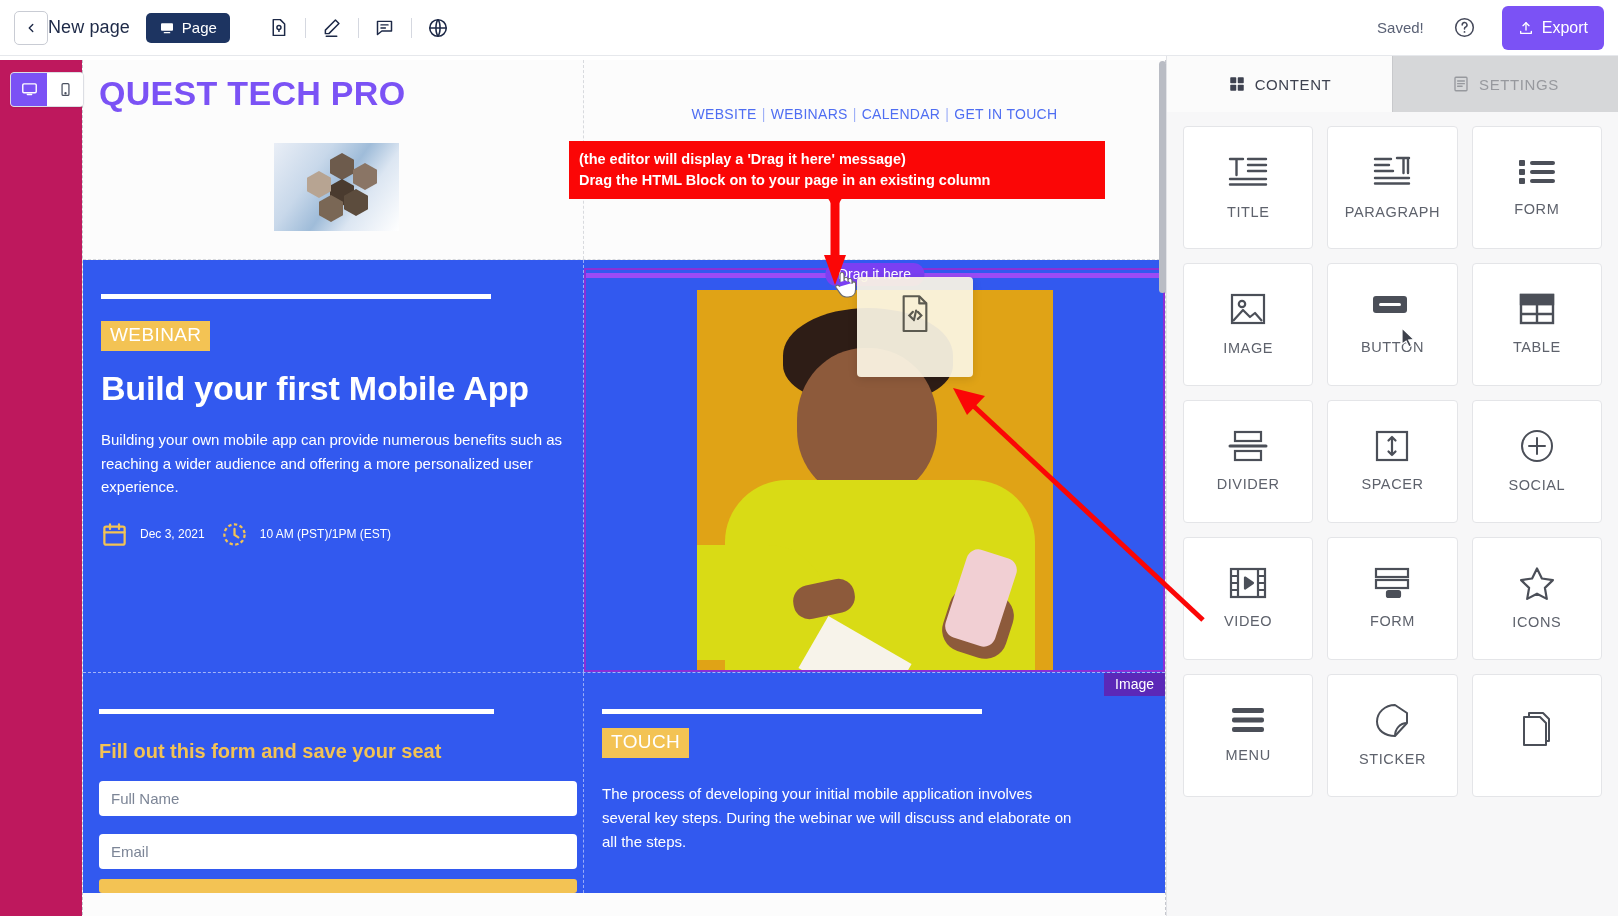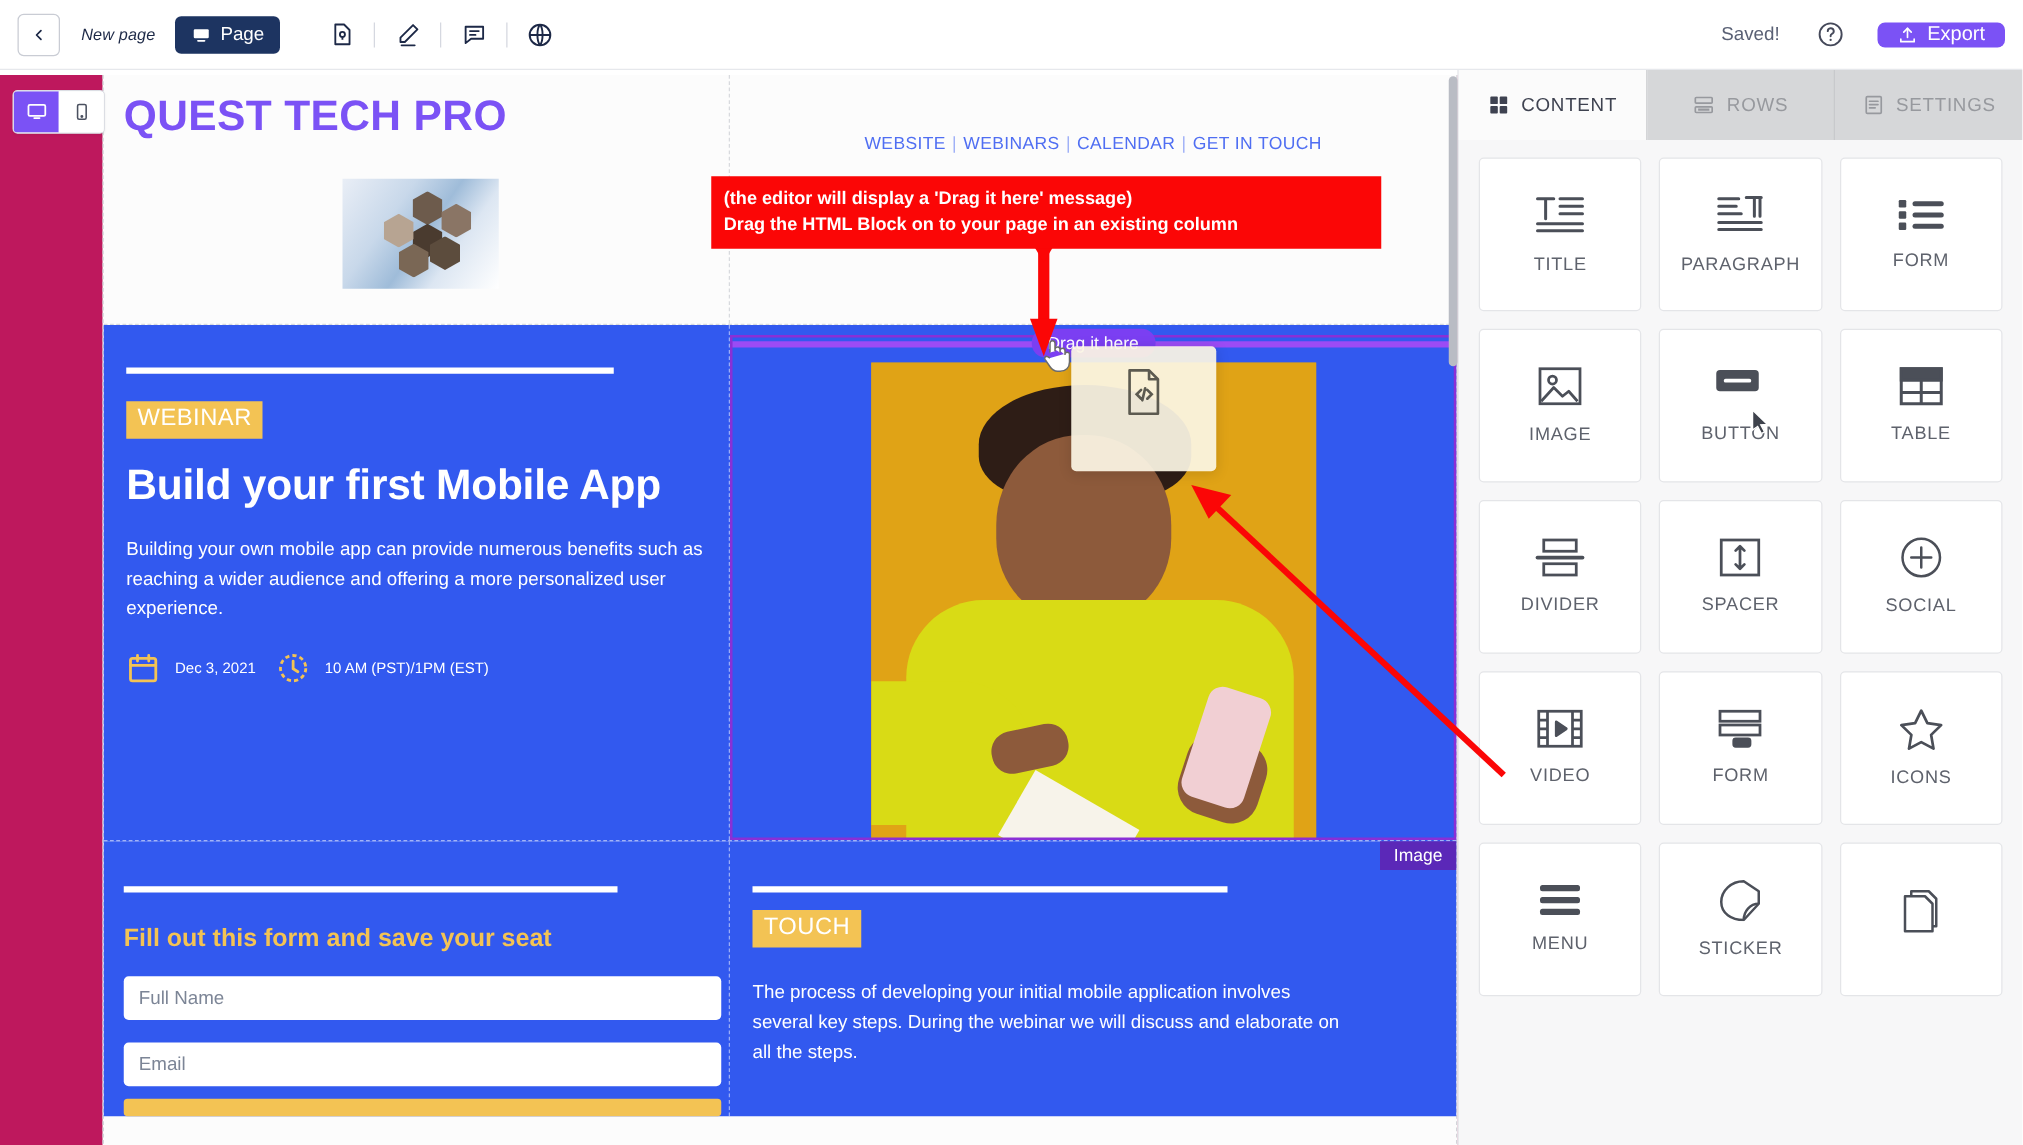--- a/index.html
+++ b/index.html
@@ -17,41 +17,41 @@
     background: #ffffff; border-bottom: 1px solid #e6e8ec;
     display: flex; align-items: center; z-index: 40;
   }
   .back-btn {
     margin-left: 14px; width: 34px; height: 34px; border: 1px solid #c9ccd4;
     border-radius: 5px; background: #fff; display: flex; align-items: center;
     justify-content: center; cursor: pointer;
   }
   .back-btn svg { width: 14px; height: 14px; }
   .page-title {
-    margin-left: 17px; font-size: 13px; color: #1d2947; letter-spacing: .1px; font-style: italic;
+    font-size: 18px; color: #1d2947; letter-spacing: .1px;
   }
   .page-chip {
     margin-left: 16px; height: 30px; background: #1d3461; color: #fff;
     border-radius: 5px; display: flex; align-items: center; gap: 7px;
     padding: 0 13px; font-size: 15px; cursor: pointer;
   }
   .tb-tools { display: flex; align-items: center; margin-left: 30px; gap: 0; }
   .tb-ico {
     width: 38px; height: 38px; display: flex; align-items: center;
     justify-content: center; cursor: pointer; color: #1d2947;
   }
   .tb-sep { width: 1px; height: 20px; background: #d5d8e0; margin: 0 7px; }
   .tb-right {
     margin-left: auto; display: flex; align-items: center; gap: 0; padding-right: 14px;
   }
   .saved-txt { font-size: 15px; color: #5a6175; margin-right: 26px; }
   .help-ico { width: 30px; height: 30px; display:flex; align-items:center;
      justify-content:center; cursor:pointer; color:#45495a; margin-right: 22px;}
   .export-btn {
-    background: #7b52f5; color: #fff; border-radius: 6px; height: 20px;
+    background: #7b52f5; color: #fff; border-radius: 6px; height: 44px;
     display: flex; align-items: center; gap: 8px; padding: 0 16px;
     font-size: 16px; cursor: pointer;
   }
 
   
   .canvas-wrap {
     position: absolute; top: 60px; left: 0; width: 1166px; height: 860px;
     background: #be185d; overflow: hidden;
   }
   .device-toggle {
@@ -469,28 +469,20 @@
         <svg viewBox="0 0 24 24" fill="currentColor">
           <rect x="3" y="3" width="8" height="8" rx="1"></rect>
             <rect x="13" y="3" width="8" height="8" rx="1"></rect>
           <rect x="3" y="13" width="8" height="8" rx="1"></rect>
             <rect x="13" y="13" width="8" height="8" rx="1"></rect>
         </svg>
         <span>CONTENT</span>
       </div>
       <div class="tab">
         <svg viewBox="0 0 24 24" fill="none" stroke="currentColor" stroke-width="1.8">
-          <rect x="3" y="4" width="18" height="6" rx="1"></rect>
-            <rect x="3" y="14" width="18" height="6" rx="1"></rect>
-          <path d="M6 17h12" stroke-width="2.4"></path>
-        </svg>
-        <span>ROWS</span>
-      </div>
-      <div class="tab">
-        <svg viewBox="0 0 24 24" fill="none" stroke="currentColor" stroke-width="1.8">
           <rect x="4" y="3" width="16" height="18" rx="1.2"></rect>
           <path d="M7.5 8h9M7.5 11.5h9M7.5 15h6" stroke-linecap="round"></path>
         </svg>
         <span>SETTINGS</span>
       </div>
     </div>
 
     <div class="grid">
 
       <div class="cell">

